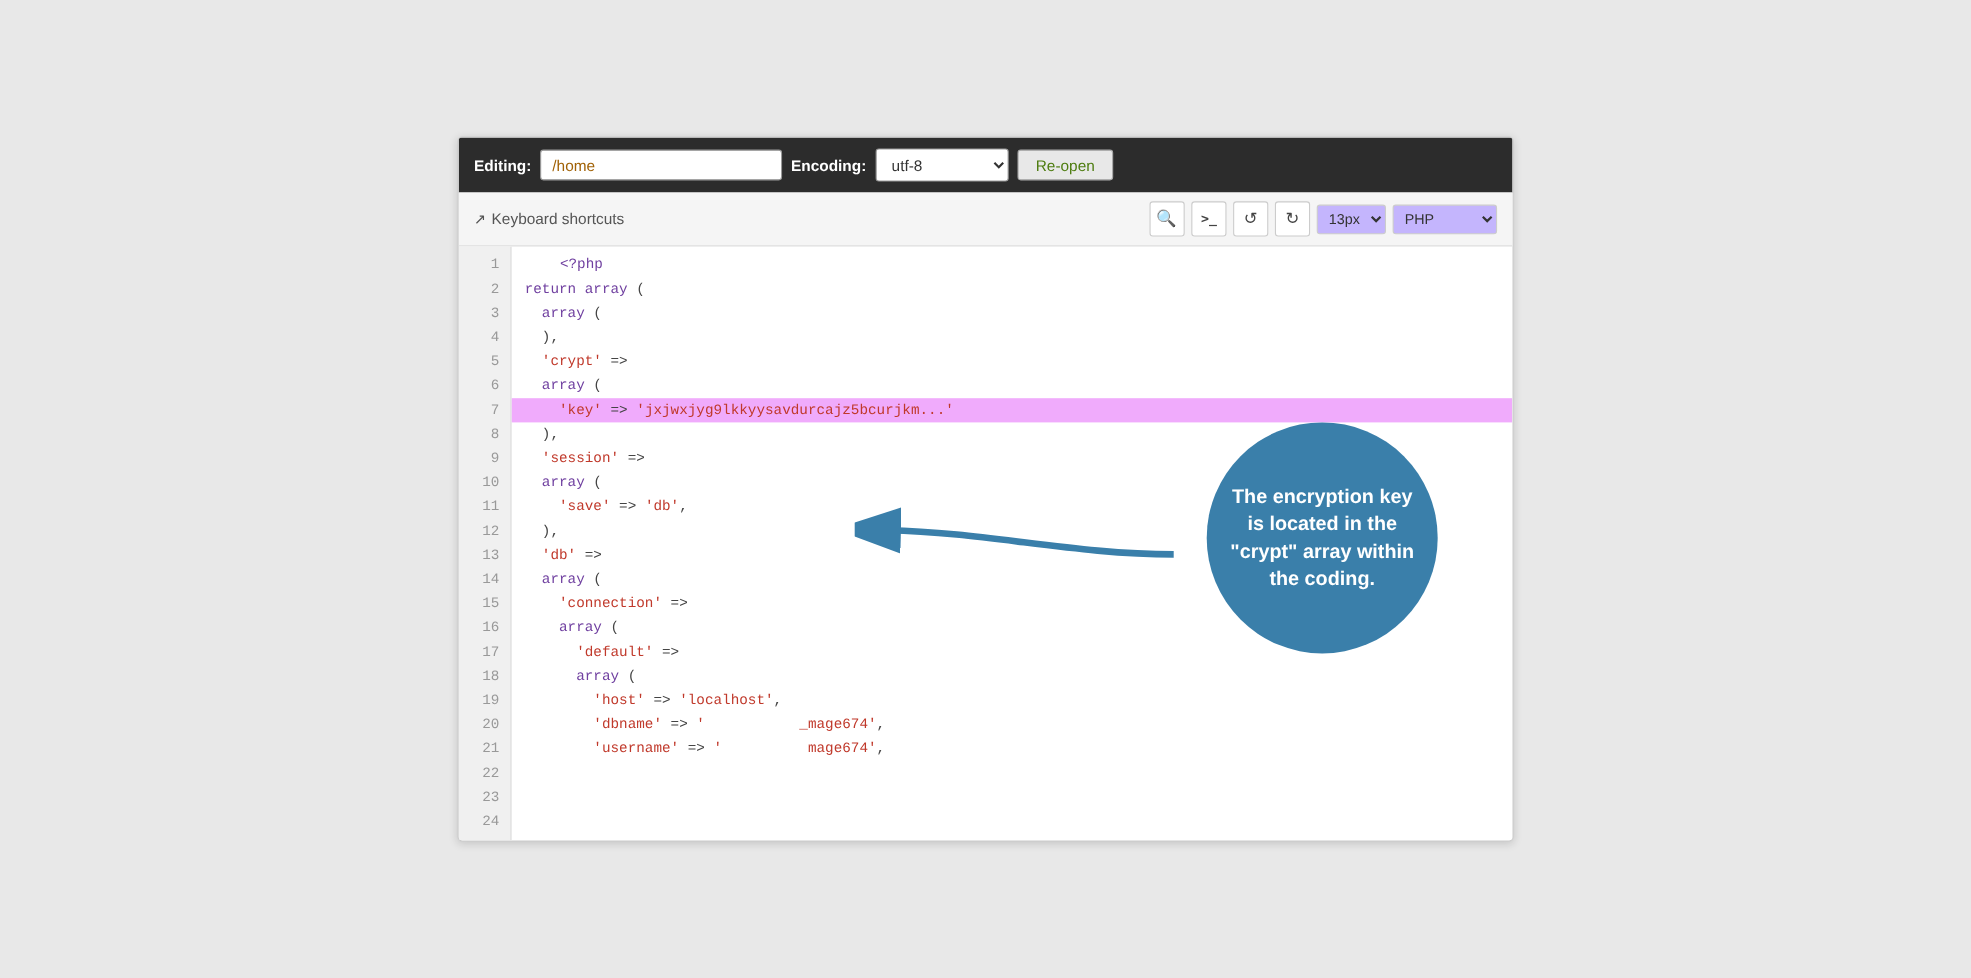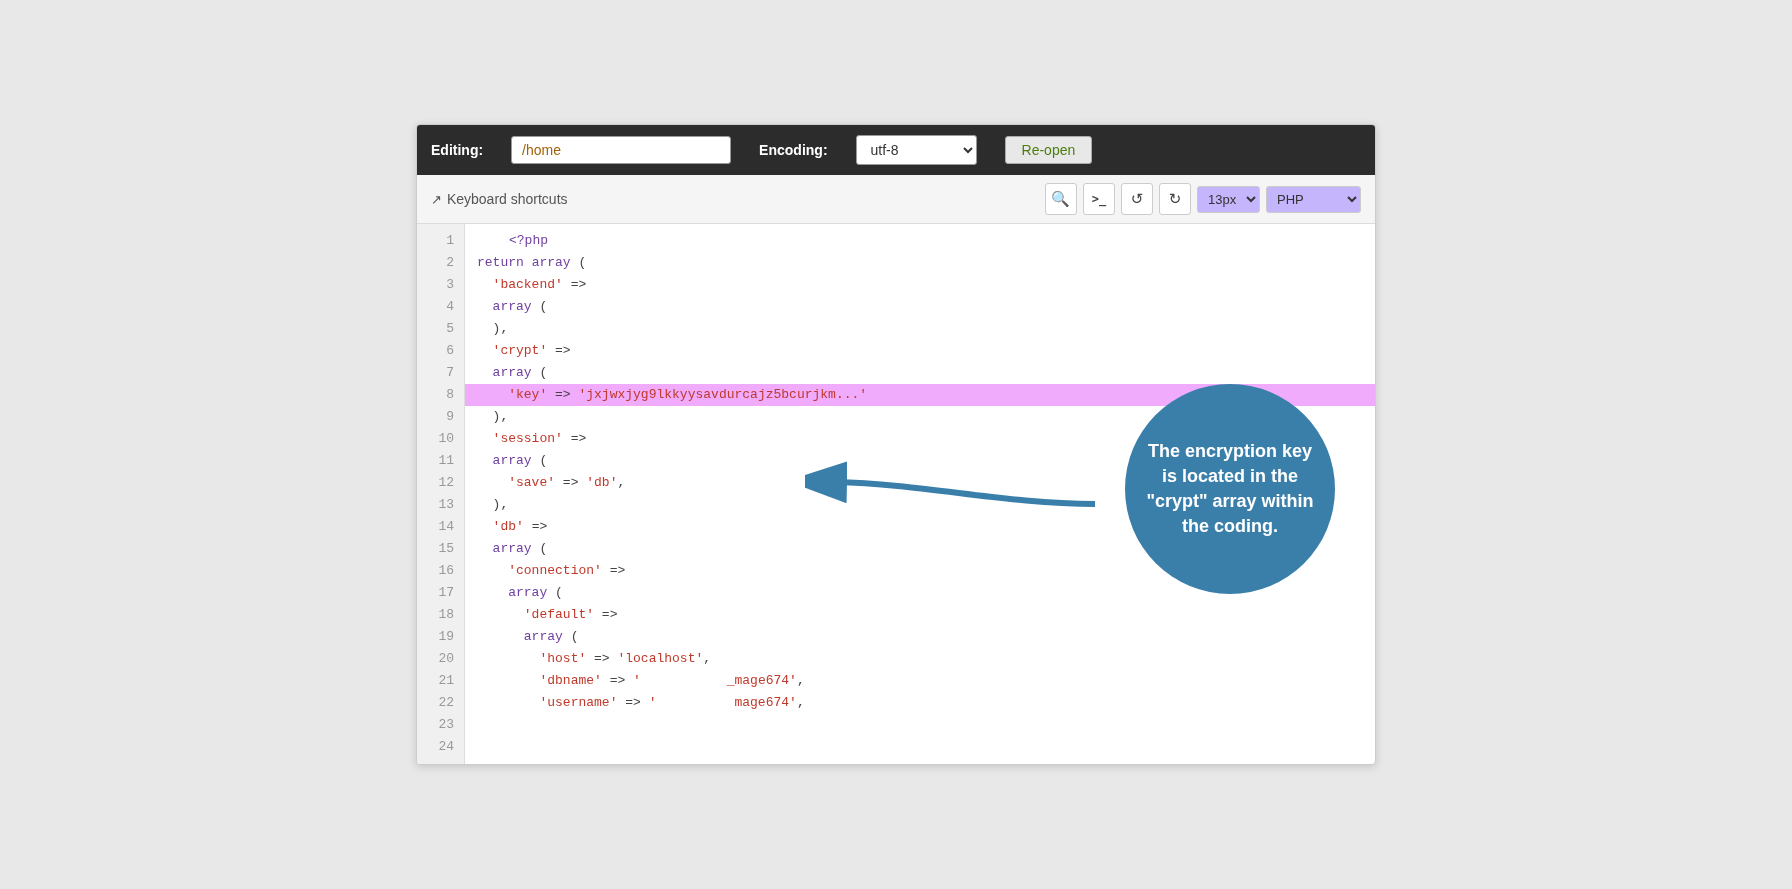--- a/index.html
+++ b/index.html
@@ -20,21 +20,21 @@
       box-shadow: 0 2px 8px rgba(0,0,0,0.15);
       overflow: hidden;
     }
 
     
     .top-toolbar {
       background: #2c2c2c;
       display: flex;
       align-items: center;
       padding: 10px 14px;
-      gap: 28px;
+      gap: 8px;
     }
     .top-toolbar .label {
       color: #fff;
       font-size: 14px;
       font-weight: 600;
     }
     .top-toolbar input[type="text"] {
       background: #fff;
       border: 1px solid #999;
       border-radius: 3px;
@@ -157,21 +157,20 @@
     .code-line .php-tag { color: #7040a0; margin-left: 32px; }
 
     
     .annotation-overlay {
       position: absolute;
       top: 0;
       left: 0;
       width: 100%;
       height: 100%;
       pointer-events: none;
-      margin-left: 28px;
     }
     .arrow-bubble-group {
       position: absolute;
       top: 140px;
       left: 360px;
       width: 550px;
       height: 300px;
     }
     
     .bubble {
@@ -283,21 +282,20 @@
       <span class="ln">20</span>
       <span class="ln">21</span>
       <span class="ln">22</span>
       <span class="ln">23</span>
       <span class="ln">24</span>
     </div>
 
     <div class="code-content">
       <div class="code-line"><span class="php-tag">&lt;?php</span></div>
       <div class="code-line"><span class="kw">return</span> <span class="kw">array</span> (</div>
-      <div class="code-line">  <span class="str">'backend'</span> =&gt;</div>
       <div class="code-line">  <span class="kw">array</span> (</div>
       <div class="code-line">  ),</div>
       <div class="code-line">  <span class="str">'crypt'</span> =&gt;</div>
       <div class="code-line">  <span class="kw">array</span> (</div>
       <div class="code-line highlighted">    <span class="str">'key'</span> =&gt; <span class="str">'jxjwxjyg9lkkyysavdurcajz5bcurjkm...</span><span class="str">'</span></div>
       <div class="code-line">  ),</div>
       <div class="code-line">  <span class="str">'session'</span> =&gt;</div>
       <div class="code-line">  <span class="kw">array</span> (</div>
       <div class="code-line">    <span class="str">'save'</span> =&gt; <span class="str">'db'</span>,</div>
       <div class="code-line">  ),</div>

